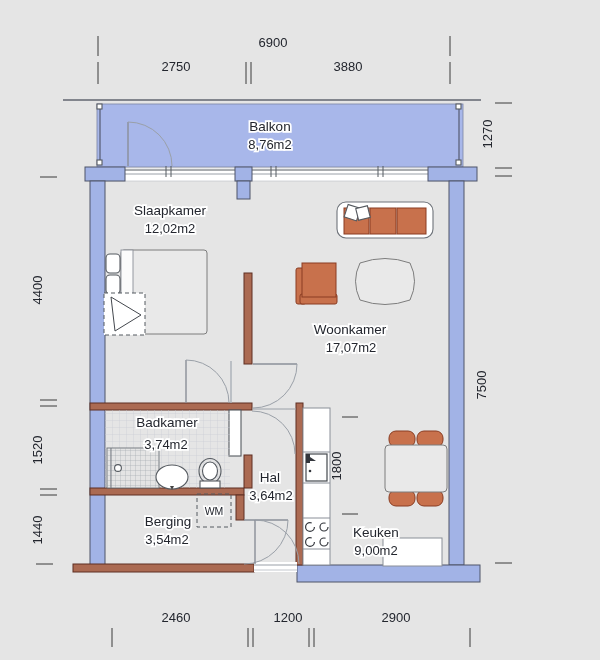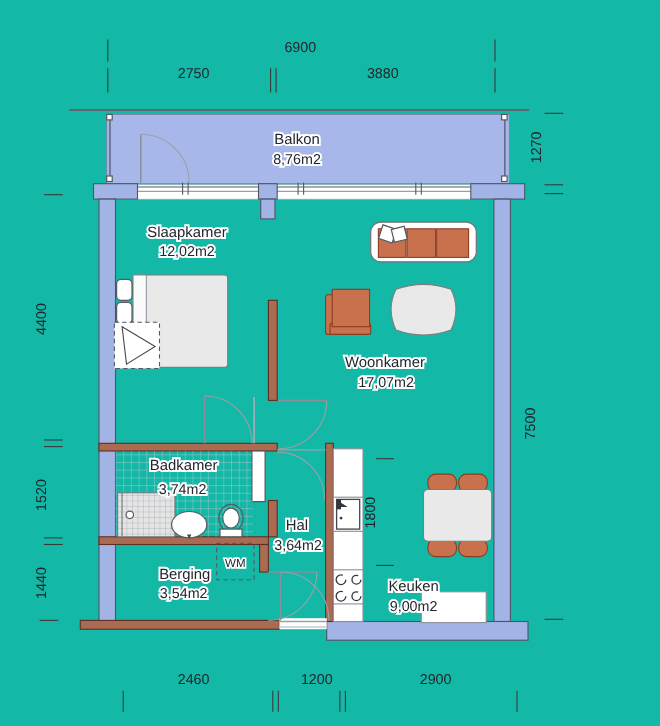--- a/index.html
+++ b/index.html
@@ -1,17 +1,17 @@
 <!DOCTYPE html>
 <html><head>
 <meta charset="utf-8">
 <style>
   html,body{margin:0;padding:0;background:#ffffff;}
   .canvas{
-    width:600px;height:660px;position:relative;background:#14b8a6;
+    width:600px;height:660px;position:relative;background:#e5e5e5;
     font-family:"Liberation Sans", sans-serif;
   }
   svg{display:block;}
   text{
     font-family:"Liberation Sans", sans-serif;
     fill:#23262e;
   }
   .dim{font-size:13px;fill:#23262e;}
   .room{font-size:13.5px;fill:#23262e;paint-order:stroke;stroke:#ffffff;stroke-width:3.5px;}
   .area{font-size:13px;fill:#23262e;paint-order:stroke;stroke:#ffffff;stroke-width:3.5px;}

